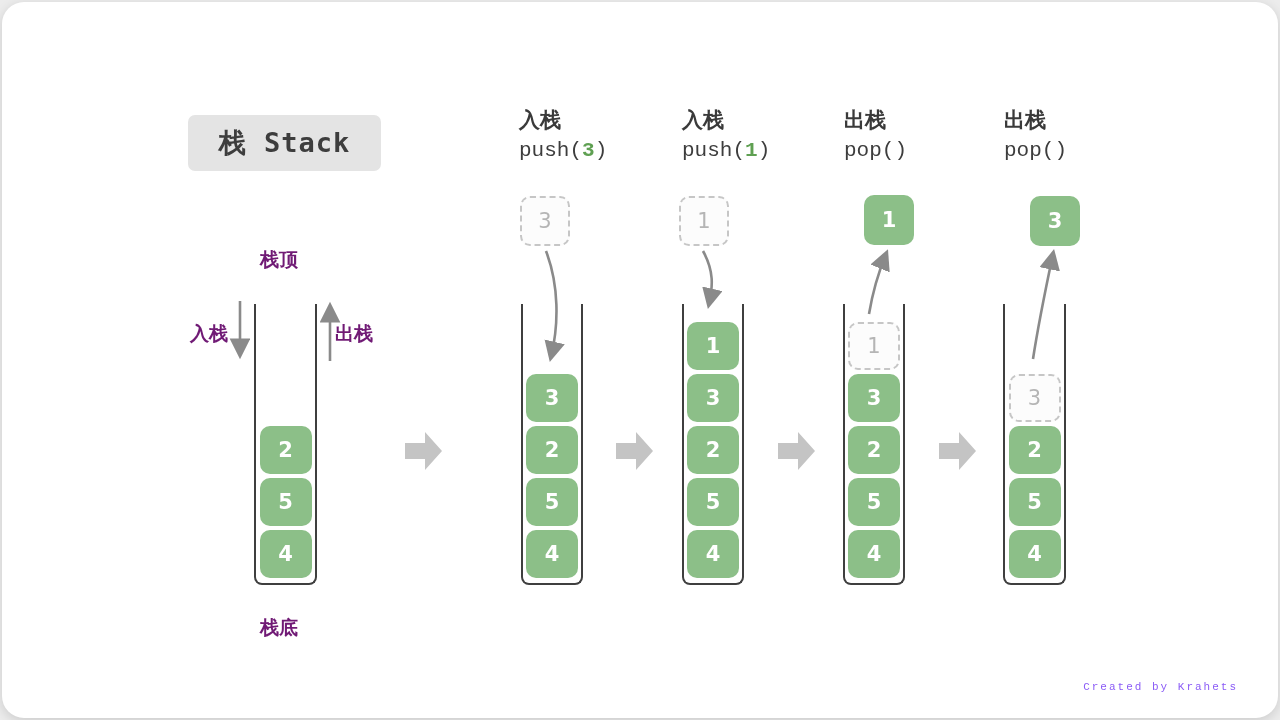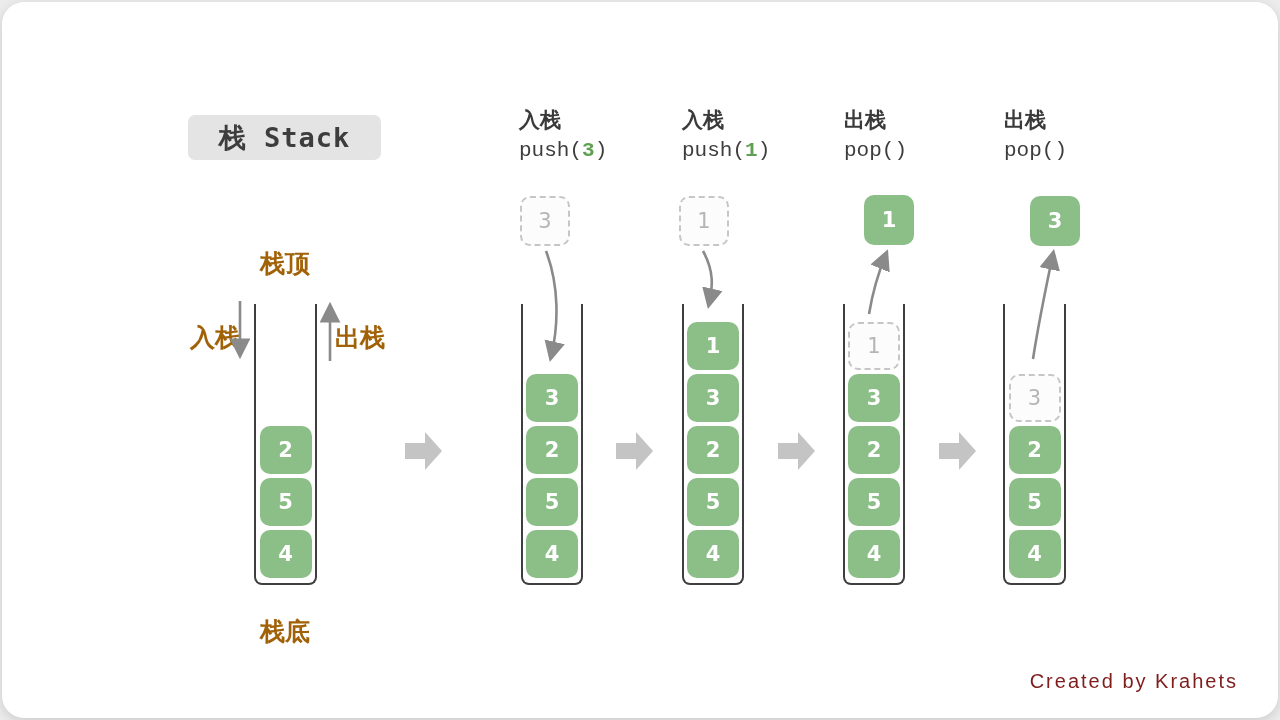--- a/index.html
+++ b/index.html
@@ -1,30 +1,30 @@
 <!DOCTYPE html>
 <html><head>
 <meta charset="utf-8">
 <style>
   html,body{margin:0;padding:0;width:1280px;height:720px;background:#ececec;font-family:"DejaVu Sans",sans-serif;}
   .card{position:absolute;left:2px;top:2px;width:1276px;height:716px;background:#ffffff;border-radius:22px;box-shadow:0 3px 12px rgba(0,0,0,.14);overflow:hidden;}
   .abs{position:absolute;}
-  .title-box{left:186px;top:113px;width:193px;height:45px;background:#e4e4e4;border-radius:7px;display:flex;align-items:center;justify-content:center;font-size:27px;font-weight:bold;color:#3d3d3d;letter-spacing:1px;font-family:"DejaVu Sans Mono","DejaVu Sans",monospace;}
-  .cn-label{font-size:25px;font-weight:bold;color:#a16207;}
+  .title-box{left:186px;top:113px;width:193px;height:56px;background:#e4e4e4;border-radius:7px;display:flex;align-items:center;justify-content:center;font-size:27px;font-weight:bold;color:#3d3d3d;letter-spacing:1px;font-family:"DejaVu Sans Mono","DejaVu Sans",monospace;}
+  .cn-label{font-size:19px;font-weight:bold;color:#701a75;}
   .hdr{top:108px;width:160px;line-height:1.0;}
   .hdr .op{font-size:21px;font-weight:bold;color:#3a3a3a;margin-bottom:9px;}
   .hdr .code{font-size:21px;color:#3d3d3d;font-family:Liberation Mono, monospace;}
   .hdr .code .arg{color:#5fa052;font-weight:bold;}
   .stack-container{border-left:2px solid #3f3f3f;border-right:2px solid #3f3f3f;border-bottom:2px solid #3f3f3f;border-radius:0 0 8px 8px;display:flex;flex-direction:column;justify-content:flex-end;align-items:center;gap:4px;padding-bottom:5px;box-sizing:border-box;top:302px;height:281px;}
   .cell{width:52px;height:48px;min-height:48px;border-radius:10px;background:#8cbf88;color:#ffffff;font-size:21px;font-weight:bold;display:flex;align-items:center;justify-content:center;}
   .cell.ghost{background:#fcfcfc;border:2px dashed #c6c6c6;color:#b5b5b5;box-sizing:border-box;font-weight:normal;}
   .float-box{width:50px;height:50px;border-radius:10px;display:flex;align-items:center;justify-content:center;font-size:21px;box-sizing:border-box;}
   .float-box.dashed{background:#fcfcfc;border:2px dashed #c6c6c6;color:#b5b5b5;}
   .float-box.solid{background:#8cbf88;color:#ffffff;font-weight:bold;}
-  .footer{right:40px;bottom:25px;font-size:20px;color:#7f1d1d;font-family:Liberation Sans, sans-serif;letter-spacing:2px;}
+  .footer{right:40px;bottom:25px;font-size:11px;color:#8b5cf6;font-family:Liberation Mono, monospace;letter-spacing:2px;}
   svg.overlay{position:absolute;left:0;top:0;pointer-events:none;}
 </style>
 </head>
 <body>
 
 <div class="card">
 
   <div class="abs title-box">栈 Stack</div>
 
   <div class="abs cn-label" style="left:258px;top:245px;">栈顶</div>

